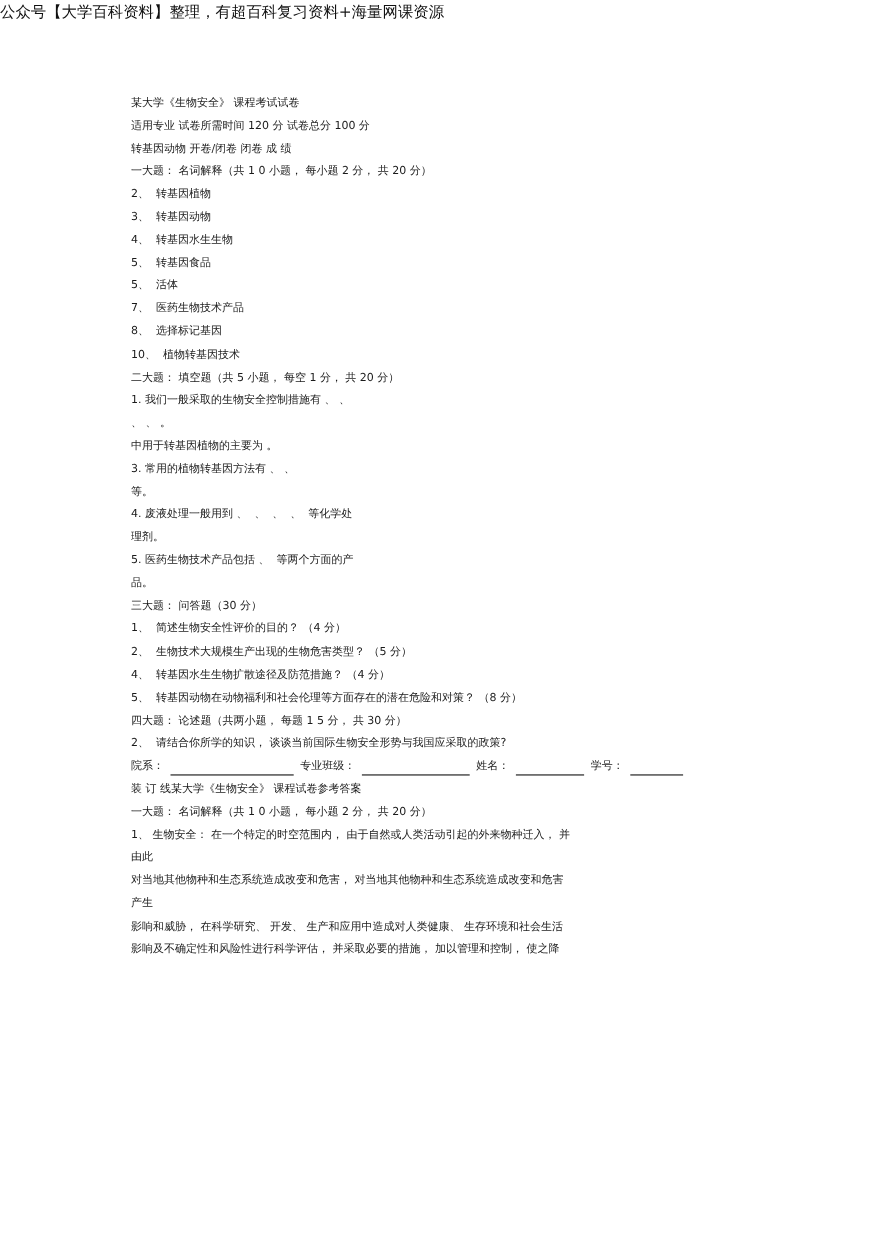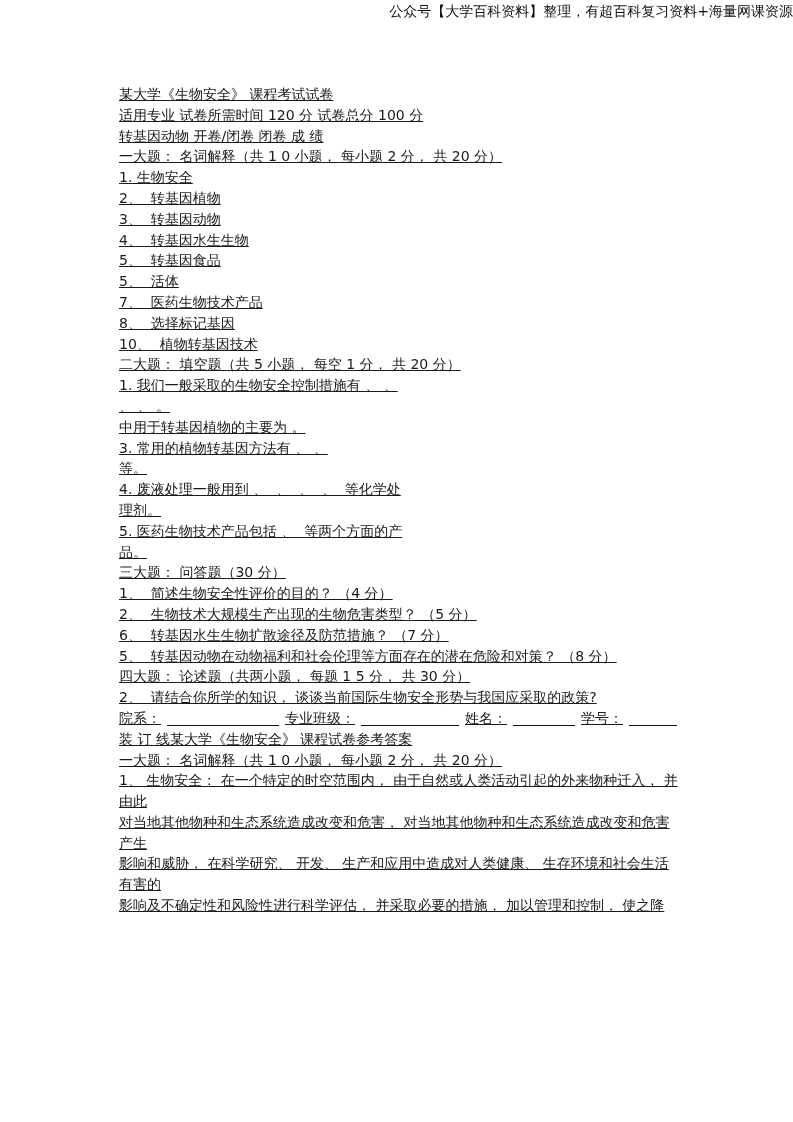--- a/index.html
+++ b/index.html
@@ -2,48 +2,47 @@
 <html><head>
 <meta charset="utf-8">
 <style>
   html, body { margin: 0; padding: 0; background: #ffffff; }
   body {
     width: 793px; height: 1122px; position: relative; overflow: hidden;
     font-family: "DejaVu Sans", "Liberation Sans", sans-serif;
     color: #1a1a1a;
   }
   .header {
-    position: absolute; top: 2px; left: 0; width: 793px; text-align: right;
+    position: absolute; top: 2px; left: 0; width: 793px; text-align: left;
     font-family: "DejaVu Serif", "Liberation Serif", serif;
     font-size: 14px; line-height: 18px; color: #111;
   }
   .content {
     position: absolute; left: 119px; top: 84px; width: 570px;
-    font-size: 14px; line-height: 20.8px; text-decoration: underline;
+    font-size: 10px; line-height: 20.8px;
   }
   .line { white-space: pre; height: 20.8px; }
   .form-line { display: flex; align-items: flex-end; white-space: pre; height: 20.8px; text-align: center; }
   .blank { display: inline-block; border-bottom: 1.5px solid #111; height: 14px; margin: 0 6px 3px 6px; }
   .b1 { width: 112px; }
   .b2 { width: 98px; }
   .b3 { width: 62px; }
   .b4 { width: 48px; margin-right: 0; }
 </style>
 </head>
 <body>
 
 <div class="header">公众号【大学百科资料】整理，有超百科复习资料+海量网课资源</div>
 
 <div class="content">
   <div class="line">某大学《生物安全》 课程考试试卷</div>
   <div class="line">适用专业 试卷所需时间 120 分 试卷总分 100 分</div>
   <div class="line">转基因动物 开卷/闭卷 闭卷 成 绩</div>
 
   <div class="line">一大题： 名词解释（共 1 0 小题， 每小题 2 分， 共 20 分）</div>
-  <div class="line">1. 生物安全</div>
   <div class="line">2、  转基因植物</div>
   <div class="line">3、  转基因动物</div>
   <div class="line">4、  转基因水生生物</div>
   <div class="line">5、  转基因食品</div>
   <div class="line">5、  活体</div>
   <div class="line">7、  医药生物技术产品</div>
   <div class="line">8、  选择标记基因</div>
   <div class="line">10、  植物转基因技术</div>
 
   <div class="line">二大题： 填空题（共 5 小题， 每空 1 分， 共 20 分）</div>
@@ -53,21 +52,21 @@
   <div class="line">3. 常用的植物转基因方法有 、 、</div>
   <div class="line">等。</div>
   <div class="line">4. 废液处理一般用到 、  、  、  、  等化学处</div>
   <div class="line">理剂。</div>
   <div class="line">5. 医药生物技术产品包括 、  等两个方面的产</div>
   <div class="line">品。</div>
 
   <div class="line">三大题： 问答题（30 分）</div>
   <div class="line">1、  简述生物安全性评价的目的？ （4 分）</div>
   <div class="line">2、  生物技术大规模生产出现的生物危害类型？ （5 分）</div>
-  <div class="line">6、  转基因水生生物扩散途径及防范措施？ （7 分）</div>
+  <div class="line">4、  转基因水生生物扩散途径及防范措施？ （4 分）</div>
   <div class="line">5、  转基因动物在动物福利和社会伦理等方面存在的潜在危险和对策？ （8 分）</div>
 
   <div class="line">四大题： 论述题（共两小题， 每题 1 5 分， 共 30 分）</div>
   <div class="line">2、  请结合你所学的知识， 谈谈当前国际生物安全形势与我国应采取的政策?</div>
 
   <div class="form-line">
     <span>院系：</span>
     <span class="blank b1"></span>
     <span>专业班级：</span>
     <span class="blank b2"></span>
@@ -77,15 +76,14 @@
     <span class="blank b4"></span>
   </div>
 
   <div class="line">装 订 线某大学《生物安全》 课程试卷参考答案</div>
   <div class="line">一大题： 名词解释（共 1 0 小题， 每小题 2 分， 共 20 分）</div>
   <div class="line">1、 生物安全： 在一个特定的时空范围内， 由于自然或人类活动引起的外来物种迁入， 并</div>
   <div class="line">由此</div>
   <div class="line">对当地其他物种和生态系统造成改变和危害， 对当地其他物种和生态系统造成改变和危害</div>
   <div class="line">产生</div>
   <div class="line">影响和威胁， 在科学研究、 开发、 生产和应用中造成对人类健康、 生存环境和社会生活</div>
-  <div class="line">有害的</div>
   <div class="line">影响及不确定性和风险性进行科学评估， 并采取必要的措施， 加以管理和控制， 使之降</div>
 </div>
 
 </body></html>

